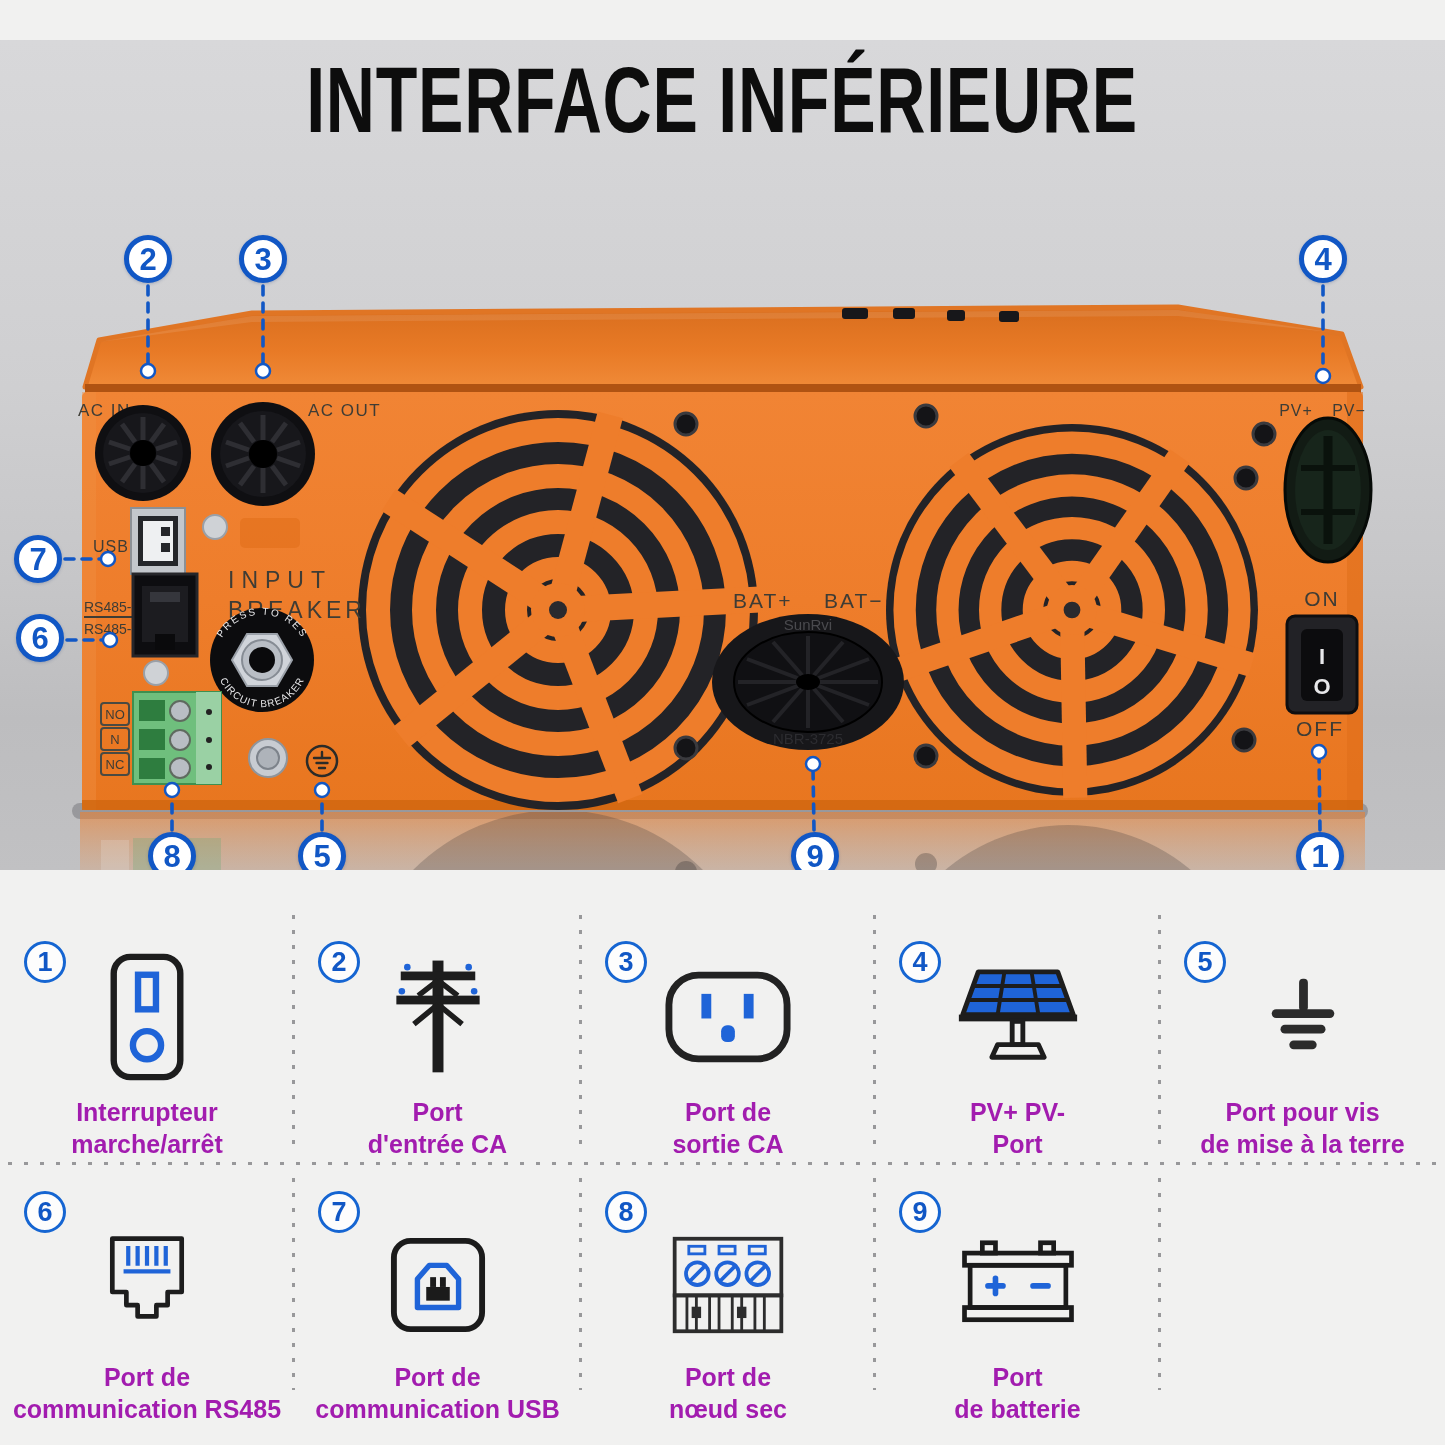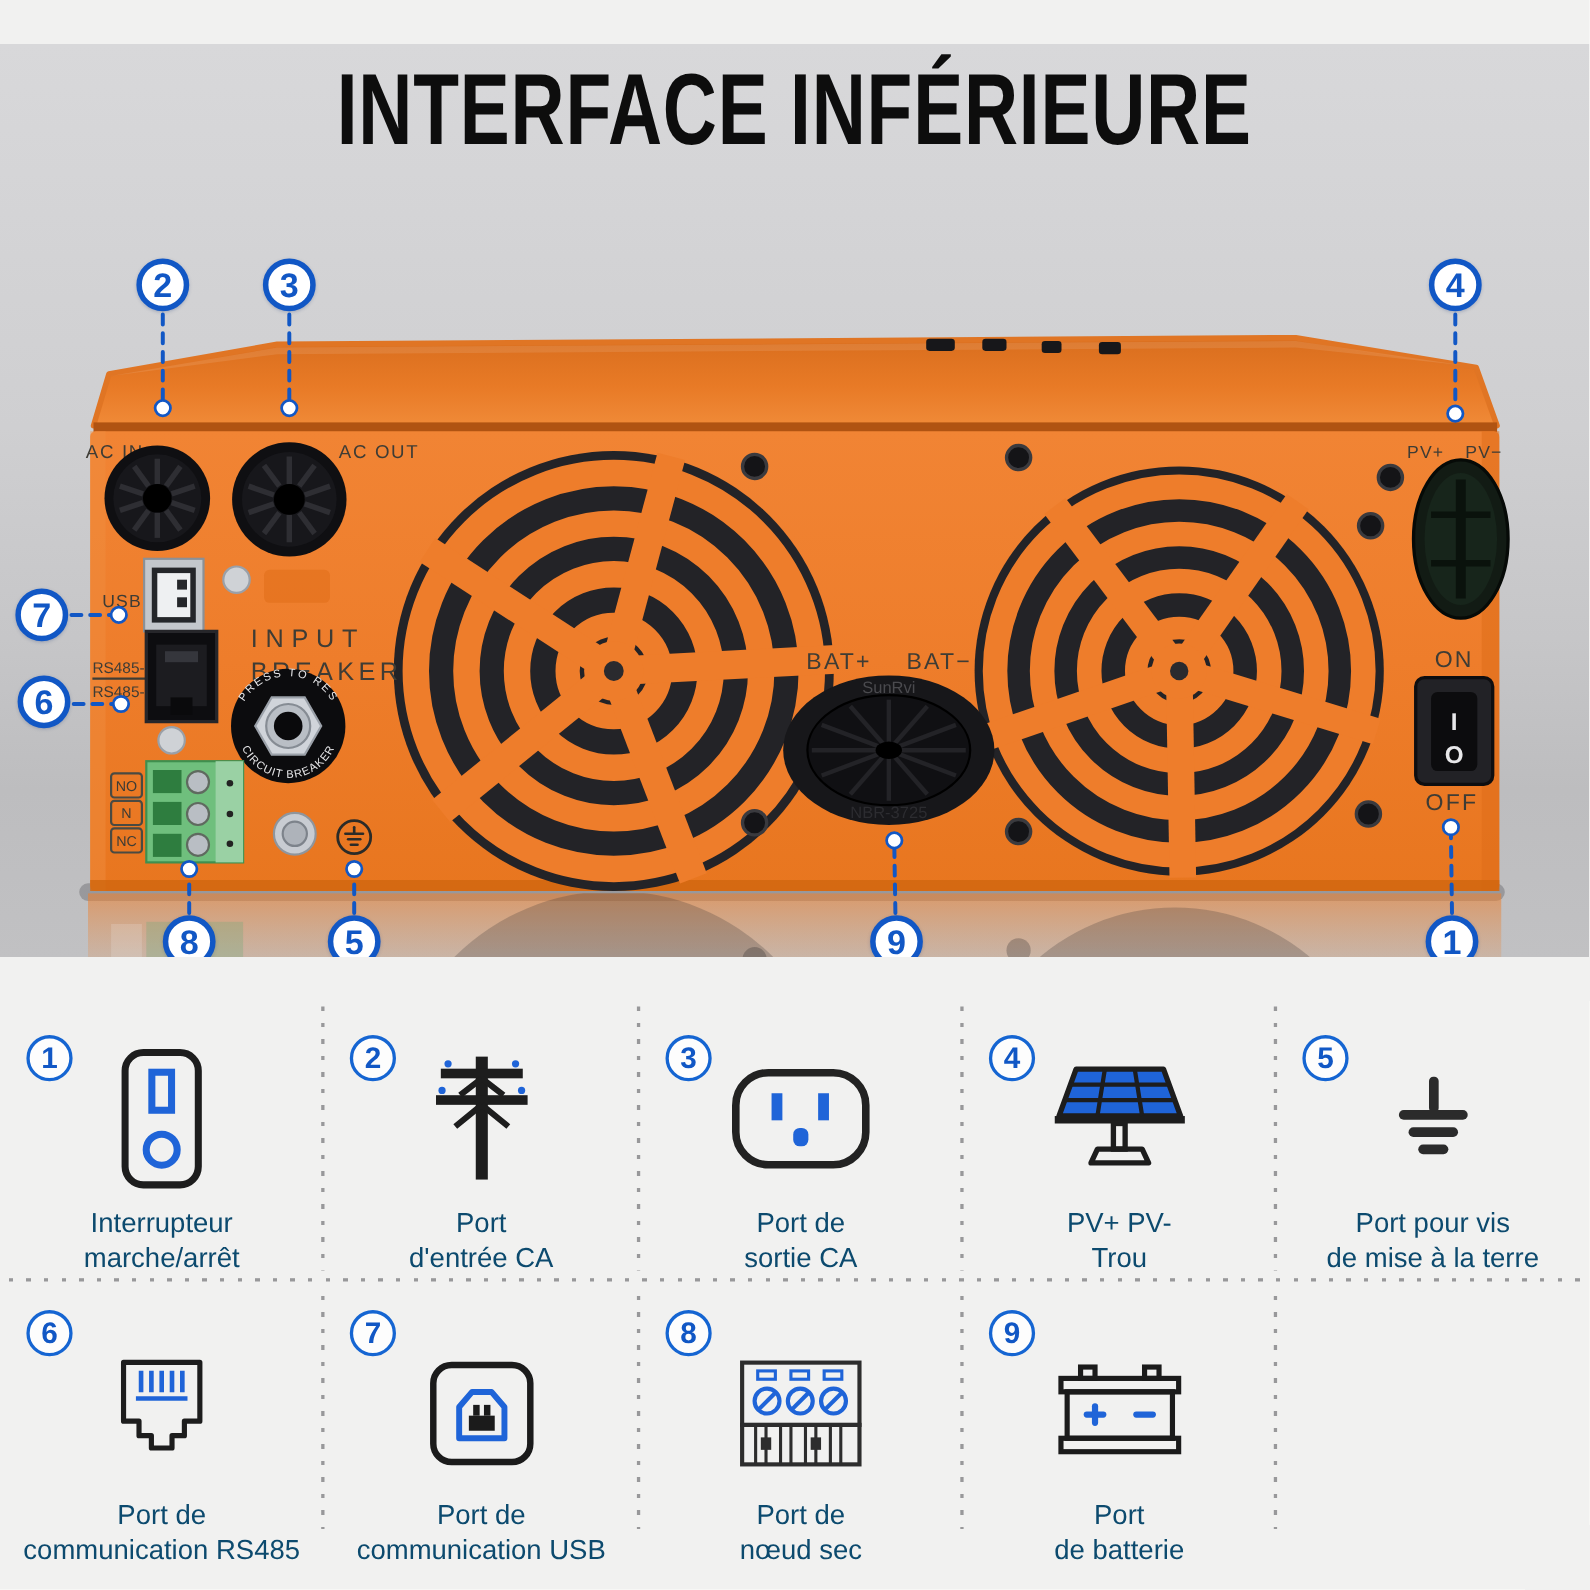--- a/index.html
+++ b/index.html
@@ -30,21 +30,21 @@
   .cell{position:absolute;box-sizing:border-box;display:flex;flex-direction:column;align-items:center;}
   .cell .lnum{position:absolute;left:24px;width:42px;height:42px;border-radius:50%;
     background:#fdfdfd;border:3px solid #1565D2;box-sizing:border-box;
     display:flex;align-items:center;justify-content:center;}
   .cell .lnum span{color:#1157C5;font-size:27px;font-weight:800;line-height:1;}
   .r1 .lnum{top:61px;}
   .r2 .lnum{top:21px;}
   .iconwrap{display:flex;align-items:center;justify-content:center;}
   .r1 .iconwrap{margin-top:72px;height:130px;}
   .r2 .iconwrap{margin-top:52px;height:125px;}
-  .llabel{margin-top:14px;font-size:25px;font-weight:normal;color:#0c4a6e;
+  .llabel{margin-top:14px;font-size:25px;font-weight:bold;color:#a21caf;
     text-align:center;line-height:1.28;white-space:pre-line;}
 
   
   text{font-family:"Liberation Sans", sans-serif;}
   .devlbl{fill:#3e3c35;}
 </style>
 </head>
 <body>
 
 <div class="page">
@@ -471,21 +471,21 @@
       <div class="iconwrap">
         <svg width="126" height="102" viewBox="0 0 130 105">
           <path d="M24,6 H106 L122,50 H8 Z" fill="#1f64d8" stroke="#1d1d1d" stroke-width="5" stroke-linejoin="round"></path>
           <path d="M51,6 L44,50 M79,6 L86,50 M18,20.5 H112 M13,35 H117" stroke="#1d1d1d" stroke-width="4" fill="none"></path>
           <rect x="4" y="50" width="122" height="7" fill="#1d1d1d"></rect>
           <rect x="59" y="57" width="11" height="24" fill="none" stroke="#1d1d1d" stroke-width="5"></rect>
           <path d="M44,81 H86 L92,94 H38 Z" fill="none" stroke="#1d1d1d" stroke-width="5" stroke-linejoin="round"></path>
         </svg>
       </div>
       <div class="llabel">PV+ PV-
-Trou</div>
+Port</div>
     </div>
 
     <div class="cell r1" style="left:1160px;top:10px;width:285px;height:280px;">
       <div class="lnum">
           <span>5</span>
         </div>
       <div class="iconwrap">
         <svg width="88" height="88" viewBox="0 0 90 90">
           <g fill="#2b2b2b">
             <rect x="41" y="6" width="9" height="33" rx="4"></rect>

